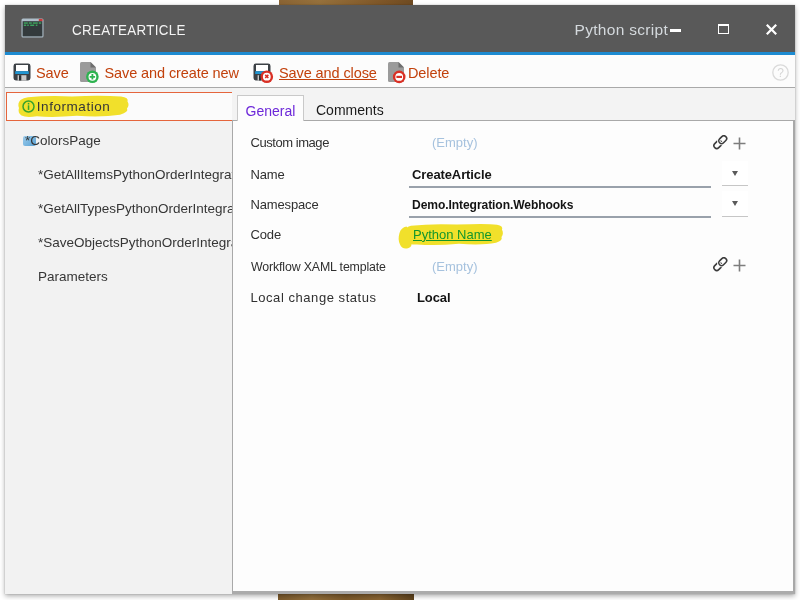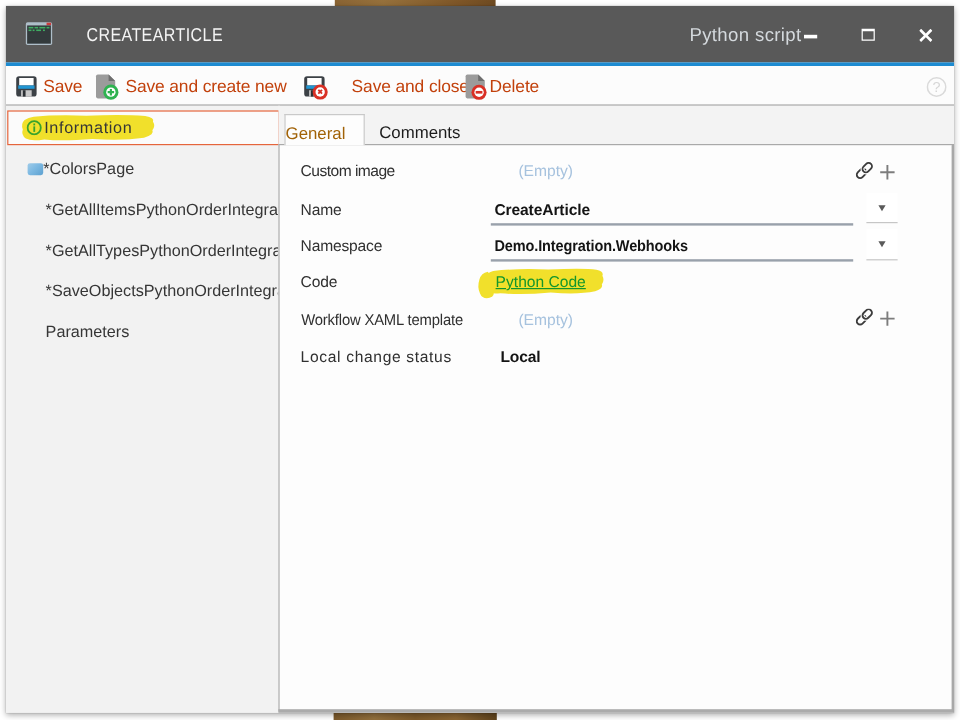--- a/index.html
+++ b/index.html
@@ -36,21 +36,21 @@
 #selrow { left:1px; top:86.5px; width:226.5px; height:29.5px; background:#fbfbfb; border:1.5px solid #e5653c; }
 .treetxt { font-size:13.5px; color:#363636; height:18px; line-height:18px; white-space:nowrap; }
 #colicon { left:17.5px; top:130.5px; width:13px; height:10.5px; border-radius:2px;
   background:linear-gradient(135deg,#9fcbe9 0%,#7db9e2 45%,#5da1d0 100%); }
 
 
 #tabstrip { left:227px; top:83px; width:563px; height:32px; background:#f3f3f3; }
 #page { left:227px; top:114.5px; width:562.5px; height:474.5px; background:#fdfdfd;
   border-left:1.6px solid #a9a9a9; border-right:2px solid #a8a8a8; border-bottom:3px solid #ababab; border-top:1.4px solid #a9a9a9; }
 #tab-general { left:232px; top:89.5px; width:67px; height:26.6px; background:#fdfdfd;
-  border:1px solid #c9c9c9; border-bottom:none; color:#a16207; font-size:14px; line-height:30px; }
+  border:1px solid #c9c9c9; border-bottom:none; color:#6d28d9; font-size:14px; text-align:center; line-height:30px; }
 #tab-comments { left:311px; top:89.5px; width:67px; height:30px; color:#1b1b1b; font-size:14px; text-align:right; line-height:30px; }
 
 
 .flabel { left:245.5px; font-size:13px; color:#303030; height:18px; line-height:18px; letter-spacing:-0.15px; }
 .empty { color:#a6c2de; font-size:13px; height:18px; line-height:18px; }
 .bval { font-size:13px; font-weight:bold; color:#141414; height:18px; line-height:18px; letter-spacing:-0.1px; }
 .uline { left:404px; width:302px; height:1.6px; background:#99a1ab; }
 .ddbox { left:717px; width:26px; height:25.5px; background:#ffffff; border-bottom:1.4px solid #c6c6c6; }
 .ddarrow { left:9.5px; top:10px; width:0; height:0; border-left:3.6px solid transparent; border-right:3.6px solid transparent; border-top:5px solid #5a5a5a; }
 #pycode { left:408px; top:220.8px; font-size:13px; color:#13962c; text-decoration:underline; height:18px; line-height:18px; }
@@ -110,21 +110,21 @@
   <svg class="abs" style="left:247.5px;top:58px;" width="26" height="26" viewBox="0 0 26 26">
     <rect x="0.5" y="0.5" width="17" height="17" rx="2.4" fill="#3c4146"></rect>
     <rect x="3" y="2" width="12" height="6.2" fill="#ffffff"></rect>
     <rect x="2.2" y="8.2" width="13.6" height="2.8" fill="#2196d3"></rect>
     <rect x="4.6" y="12.2" width="8.8" height="5.3" fill="#c9c9c9"></rect>
     <rect x="6" y="12.2" width="2.3" height="5.3" fill="#2b2f33"></rect>
     <circle cx="13.8" cy="13.7" r="6.3" fill="#d93025"></circle>
     <circle cx="13.8" cy="13.7" r="3.9" fill="#ffffff"></circle>
     <path d="M11.7 12.4 l1.1 -1.1 l1 1 l1 -1 l1.1 1.1 l-1 1 l1 1 l-1.1 1.1 l-1 -1 l-1 1 l-1.1 -1.1 l1 -1 Z" fill="#d93025"></path>
   </svg>
-  <div class="tbtxt abs" style="left:288px;">Save and close</div>
+  <div class="tbtxt abs" style="left:274px;text-decoration:underline;">Save and close</div>
 
   <svg class="abs" style="left:382px;top:56px;" width="26" height="28" viewBox="0 0 26 28">
     <path d="M1 2.5 Q1 1 2.5 1 L11.5 1 L17 6.5 L17 19.5 Q17 21 15.5 21 L2.5 21 Q1 21 1 19.5 Z" fill="#9b9b9b"></path>
     <path d="M11.5 1 L17 6.5 L11.5 6.5 Z" fill="#6e6e6e"></path>
     <circle cx="12.2" cy="15.9" r="6.3" fill="#d93025"></circle>
     <circle cx="12.2" cy="15.9" r="3.9" fill="#ffffff"></circle>
     <rect x="9.4" y="14.8" width="5.6" height="2.2" fill="#d93025"></rect>
   </svg>
   <div class="tbtxt abs" style="left:403px;">Delete</div>
 
@@ -138,21 +138,21 @@
   <svg class="abs" style="left:11.5px;top:89.5px;" width="113" height="23" viewBox="0 0 113 23">
     <path d="M11 2.2 Q30 0.4 55 1.4 Q85 0.2 104 1.6 Q112 2.8 110.5 6.5 Q112.8 10 110 13.5 Q112 17 103 19.8 Q85 22.4 60 20.8 Q35 22.8 20 21.2 Q9 23 4.5 20.5 Q0.4 17.5 2 13 Q0.2 8 3.5 5 Q6.5 2.8 11 2.2 Z" fill="#f1e02b"></path>
   </svg>
   <svg class="abs" style="left:17.2px;top:94.7px;" width="13" height="13" viewBox="0 0 13 13">
     <circle cx="6.5" cy="6.5" r="5.5" fill="none" stroke="#3aa32c" stroke-width="1.5"></circle>
     <rect x="5.8" y="5.3" width="1.5" height="4.6" fill="#3aa32c"></rect>
     <rect x="5.8" y="2.9" width="1.5" height="1.6" fill="#3aa32c"></rect>
   </svg>
   <div class="treetxt abs" style="left:31.8px;top:92.5px;letter-spacing:0.55px;">Information</div>
   <div id="colicon" class="abs"></div>
-  <div class="treetxt abs" style="left:31px;top:127px;">*ColorsPage</div>
+  <div class="treetxt abs" style="left:20px;top:127px;">*ColorsPage</div>
   <div class="treetxt abs" style="left:33px;top:161px;width:194px;overflow:hidden;">*GetAllItemsPythonOrderIntegration</div>
   <div class="treetxt abs" style="left:33px;top:195px;width:194px;overflow:hidden;">*GetAllTypesPythonOrderIntegration</div>
   <div class="treetxt abs" style="left:33px;top:229px;width:194px;overflow:hidden;">*SaveObjectsPythonOrderIntegration</div>
   <div class="treetxt abs" style="left:33px;top:263px;">Parameters</div>
 
   <div id="tabstrip" class="abs"></div>
   <div id="page" class="abs"></div>
   <div id="tab-general" class="abs">General</div>
   <div id="tab-comments" class="abs">Comments</div>
 
@@ -184,21 +184,21 @@
   <div class="bval abs" style="left:407px;top:190.5px;transform:scaleX(0.93);transform-origin:left center;">Demo.Integration.Webhooks</div>
   <div class="uline abs" style="top:211.3px;"></div>
   <div class="ddbox abs" style="top:186px;">
       <div class="ddarrow abs"></div>
     </div>
 
   <svg class="abs" style="left:391.5px;top:217.5px;" width="107" height="28" viewBox="0 0 107 28">
     <path d="M14 2.8 Q35 0.4 60 1.6 Q90 0.2 100 1.8 Q106.5 3 105 6.8 Q107 10.5 104.5 14 Q106 17.5 99 19.8 Q85 22.6 62 20.8 Q38 23 20 21.4 Q8 22.6 6.5 17 Q4.5 12 7 8 Q9 4 14 2.8 Z" fill="#f1e02b"></path>
     <path d="M9.5 3.5 Q4 4.5 2.5 10 Q0.5 16.5 3 21.5 Q5 26.5 11 25.2 Q16 24 13.8 18.5 Q11.5 13 12.5 7.5 Z" fill="#f1e02b"></path>
   </svg>
-  <div id="pycode" class="abs">Python Code</div>
+  <div id="pycode" class="abs">Python Name</div>
 
   <div class="empty abs" style="left:427px;top:252.5px;">(Empty)</div>
   <svg class="abs" style="left:708px;top:251.8px;" width="16" height="16" viewBox="0 0 16 16">
     <g fill="none">
       <rect x="0.5" y="6.7" width="8.8" height="5.6" rx="2.8" transform="rotate(-45 4.9 9.5)" stroke="#3c3c3c" stroke-width="1.55"></rect>
       <rect x="5.3" y="1.9" width="8.8" height="5.6" rx="2.8" transform="rotate(-45 9.7 4.7)" stroke="#fdfdfd" stroke-width="3.4"></rect>
       <rect x="5.3" y="1.9" width="8.8" height="5.6" rx="2.8" transform="rotate(-45 9.7 4.7)" stroke="#3c3c3c" stroke-width="1.55"></rect>
     </g>
   </svg>
   <svg class="abs" style="left:727.5px;top:254px;" width="13" height="13" viewBox="0 0 13 13">

